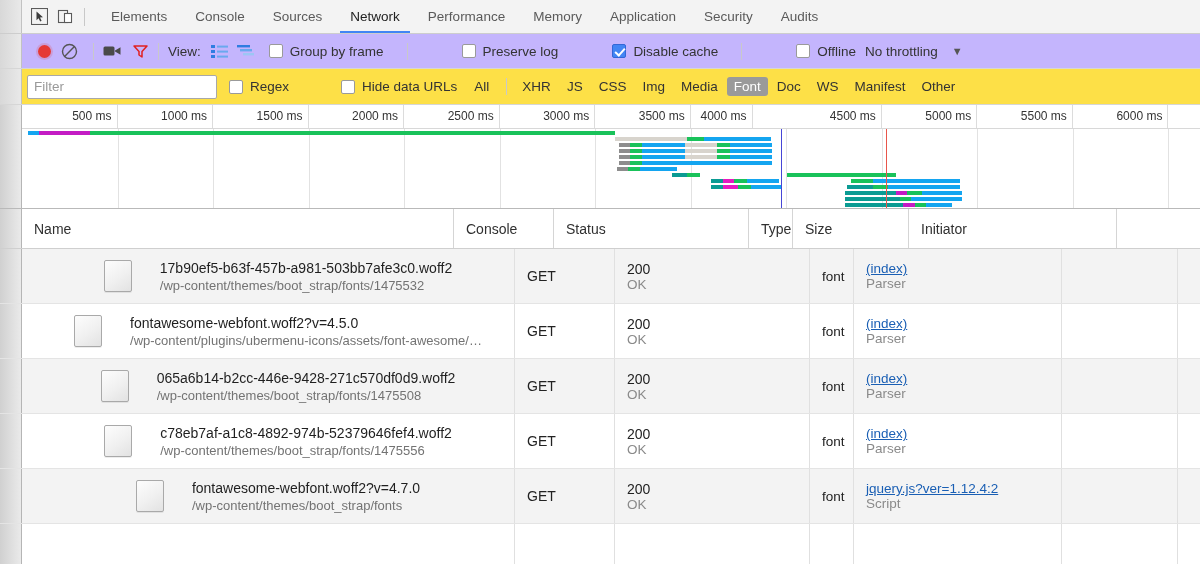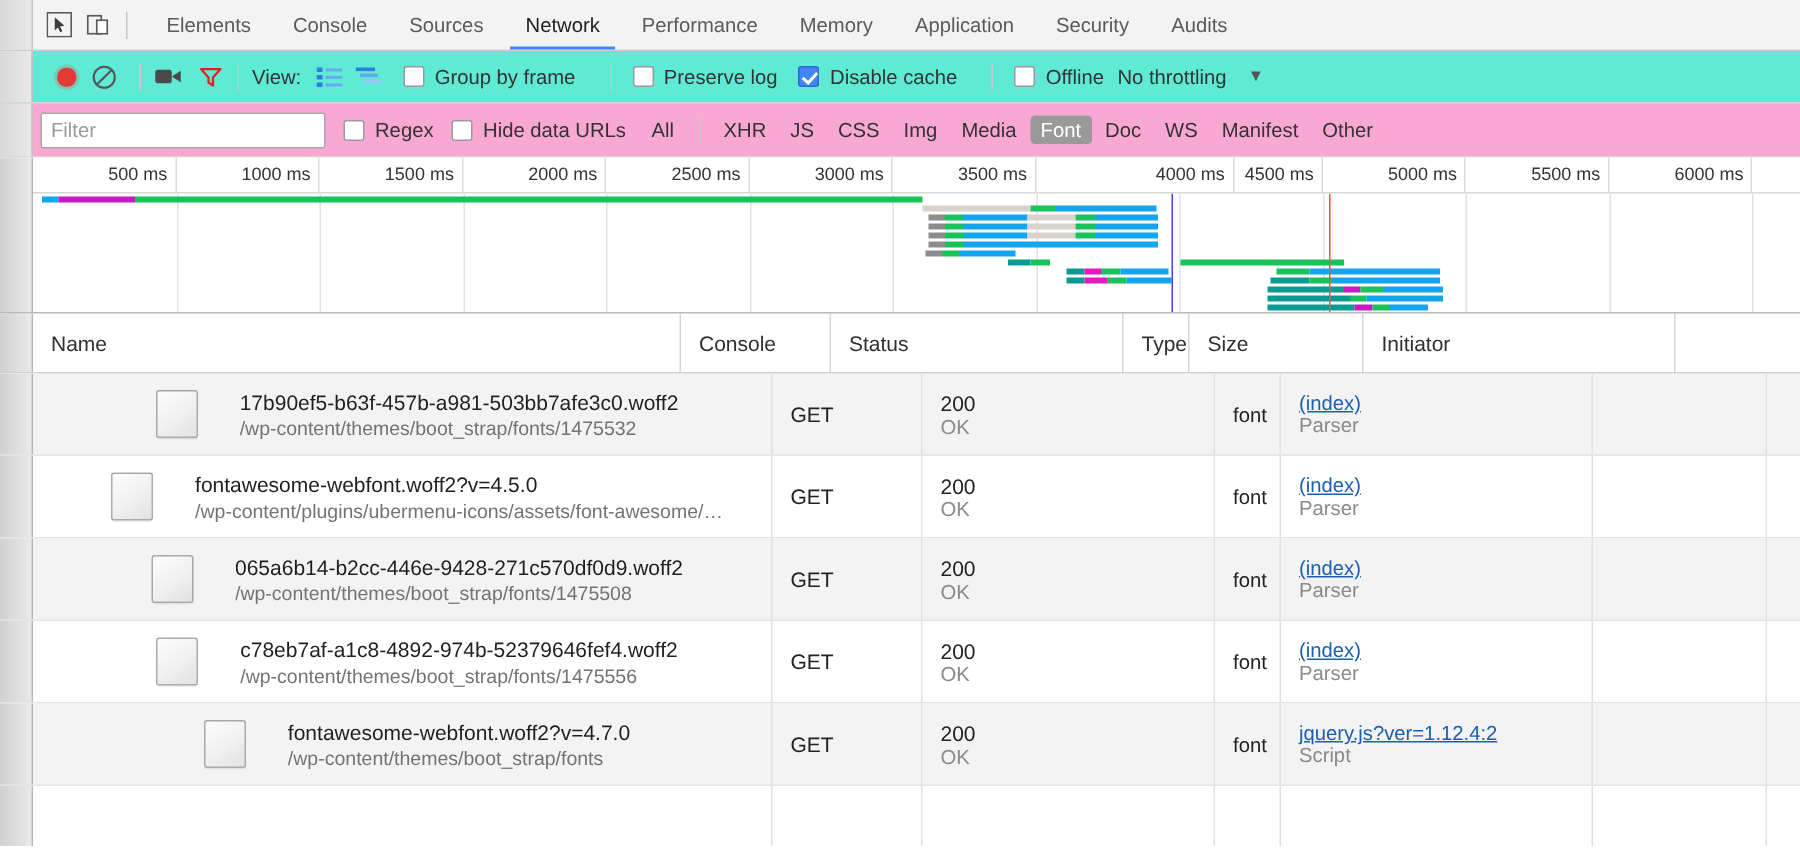--- a/index.html
+++ b/index.html
@@ -58,21 +58,21 @@
   .tab.active { color:#222; font-weight: 500; }
   .tab.active::after {
     content:""; position:absolute; left:4px; right:4px; bottom:0;
     height: 2px; background:#4285f4;
   }
 
   
   .toolbar {
     height: 35px; min-height:35px;
     display:flex; align-items:center;
-    background:#5eead4;
+    background:#c4b5fd;
     border-bottom: 1px solid #d6d6d6;
     padding-left: 0;
   }
   .tb2-gutter { width:22px; height:100%; background:linear-gradient(to right,#d8d8d8,#e9e9e9); border-right:1px solid #c2c2c2;}
   .tb2-inner { display:flex; align-items:center; padding-left:10px; gap:0; font-size:13.5px; color:#333; }
   .record-dot {
     width:13px; height:13px; border-radius:50%;
     background:#e53935;
     box-shadow: 0 0 0 2px rgba(229,57,53,0.18);
     margin: 0 10px 0 6px;
@@ -89,29 +89,29 @@
     background:#fff; display:inline-block; vertical-align:middle;
     margin-right:7px; flex:none; cursor:pointer;
     position:relative;
   }
   .chk.checked { background:#4285f4; border-color:#3367d6; }
   .chk.checked::after {
     content:""; position:absolute; left:4px; top:1px;
     width:4px; height:8px; border:solid #fff; border-width:0 2px 2px 0;
     transform: rotate(42deg);
   }
-  .chkwrap { display:flex; align-items:center; cursor:pointer; white-space:nowrap; margin-right:14px;}
+  .chkwrap { display:flex; align-items:center; cursor:pointer; white-space:nowrap; margin-right:14px;margin-left:40px;}
   .throttle { display:flex; align-items:center; cursor:pointer; white-space:nowrap; }
   .caret { margin-left:14px; font-size:11px; color:#555; }
 
   
   .filterbar {
     height: 36px; min-height:36px;
     display:flex; align-items:center;
-    background:#f9a8d4;
+    background:#fde047;
     border-bottom:1px solid #d6d6d6;
   }
   .fb-gutter { width:22px; height:100%; background:linear-gradient(to right,#d8d8d8,#e9e9e9); border-right:1px solid #c2c2c2;}
   .fb-inner { display:flex; align-items:center; padding-left:5px; font-size:13.5px; color:#333;}
   .filter-input {
     width: 190px; height:24px;
     border:1px solid #a8a8a8; border-radius:2px;
     background:#fff; font-size:13.5px; padding: 0 6px;
     font-family:"Liberation Sans", sans-serif;
     color:#222;
@@ -355,21 +355,21 @@
     <div class="ov-gutter"></div>
     <div class="ov-body">
       <div class="ruler" id="ruler">
           <div class="tick" style="left: 0px; width: 95.5357px;">500 ms</div>
           <div class="tick" style="left: 95.5357px; width: 95.5357px;">1000 ms</div>
           <div class="tick" style="left: 191.071px; width: 95.5357px;">1500 ms</div>
           <div class="tick" style="left: 286.607px; width: 95.5357px;">2000 ms</div>
           <div class="tick" style="left: 382.143px; width: 95.5357px;">2500 ms</div>
           <div class="tick" style="left: 477.679px; width: 95.5357px;">3000 ms</div>
           <div class="tick" style="left: 573.214px; width: 95.5357px;">3500 ms</div>
-          <div class="tick" style="left: 705px; width: 95.5357px;">4000 ms</div>
+          <div class="tick" style="left: 635px; width: 95.5357px;">4000 ms</div>
           <div class="tick" style="left: 764.286px; width: 95.5357px;">4500 ms</div>
           <div class="tick" style="left: 859.821px; width: 95.5357px;">5000 ms</div>
           <div class="tick" style="left: 955.357px; width: 95.5357px;">5500 ms</div>
           <div class="tick" style="left: 1050.89px; width: 95.5357px;">6000 ms</div>
         </div>
       <div class="ov-graph" id="ovgraph">
           <div class="gridline" style="left: 95.5357px;"></div>
           <div class="gridline" style="left: 191.071px;"></div>
           <div class="gridline" style="left: 286.607px;"></div>
           <div class="gridline" style="left: 382.143px;"></div>

